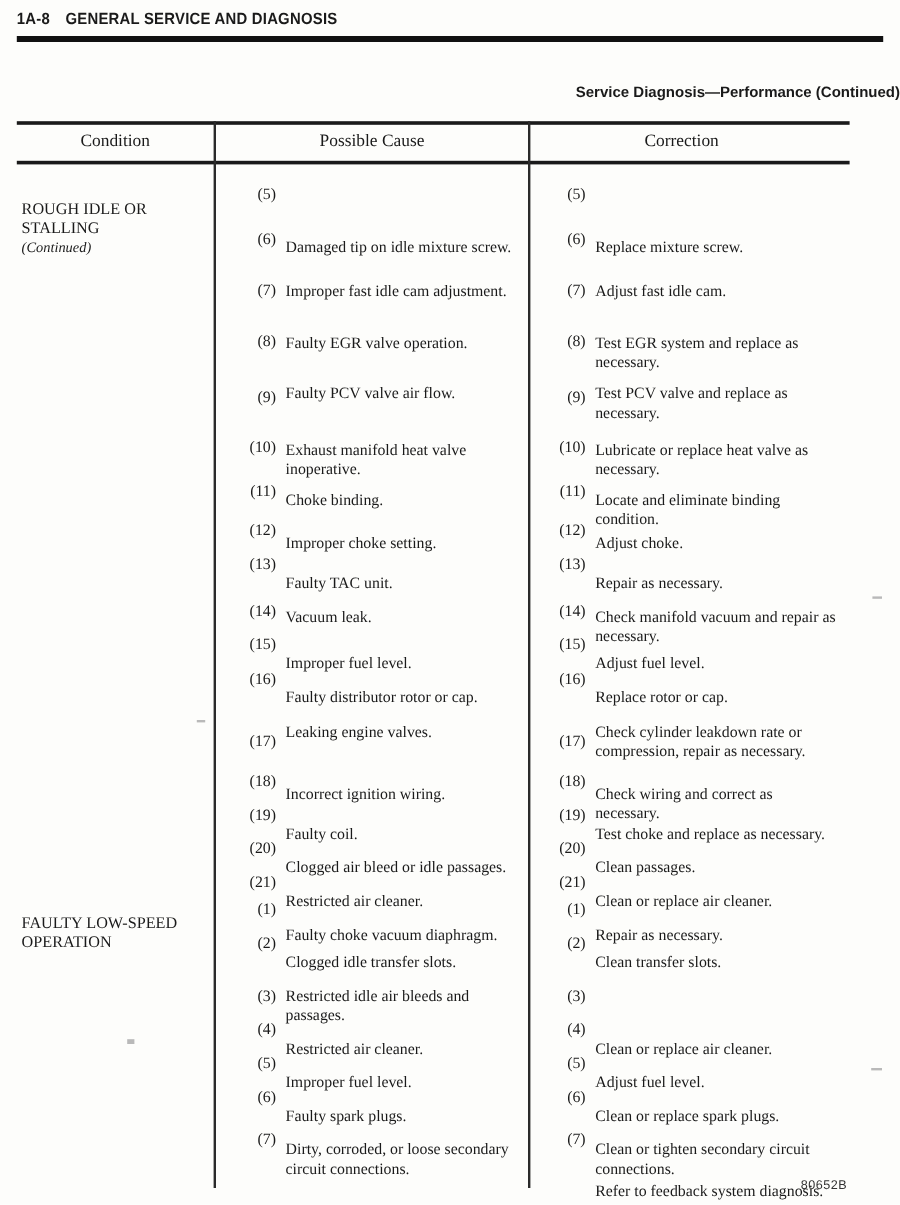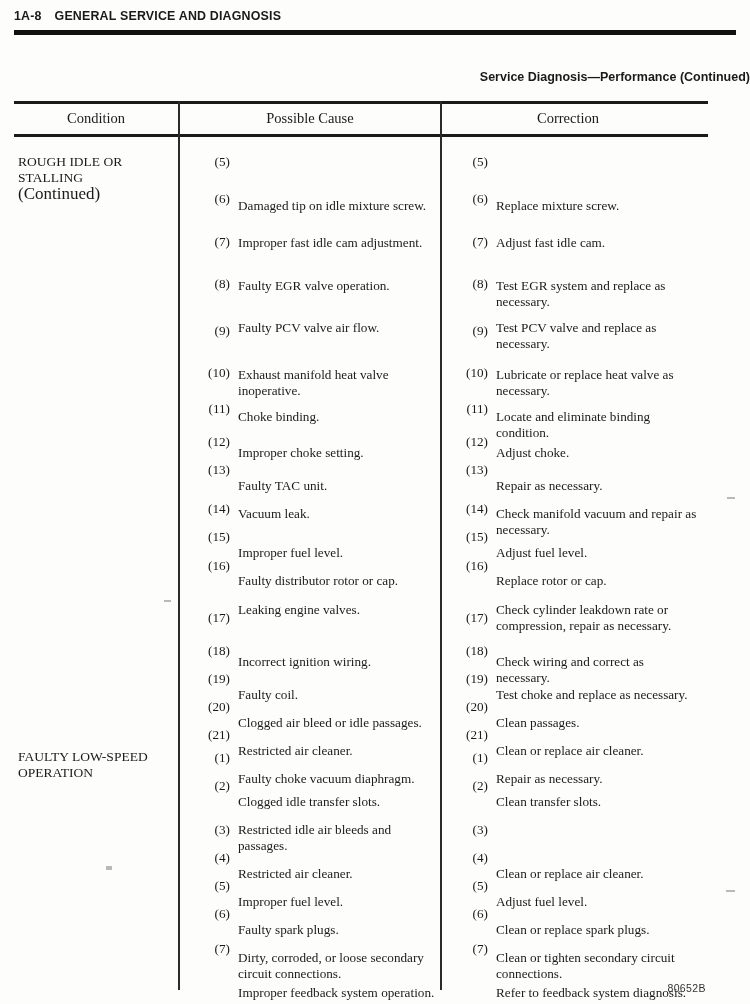--- a/index.html
+++ b/index.html
@@ -112,23 +112,25 @@
     right: 0;
     bottom: 0;
   }
 
   .condition {
     position: absolute;
     left: 18px;
     width: 158px;
     font-size: 13.5px;
     line-height: 16px;
+    margin-top: 12px;
   }
   .condition .cont {
-    font-size: 17px;
+    font-size: 12px;
+    font-style: italic;
   }
 
   .rowitem {
     position: absolute;
     font-size: 13.2px;
     line-height: 15.5px;
   }
   .rowitem .num {
     position: absolute;
     left: 0;
@@ -369,21 +371,20 @@
       <div class="rowitem cause" style="top: 760px;">
         <span class="num">(6)</span>
         <span class="txt">Dirty, corroded, or loose secondary circuit connections.</span>
       </div>
       <div class="rowitem corr" style="top: 760px;">
         <span class="num">(6)</span>
         <span class="txt">Clean or tighten secondary circuit connections.</span>
       </div>
       <div class="rowitem cause" style="top: 795px;">
         <span class="num">(7)</span>
-        <span class="txt">Improper feedback system operation.</span>
       </div>
       <div class="rowitem corr" style="top: 795px;">
         <span class="num">(7)</span>
         <span class="txt">Refer to feedback system diagnosis.</span>
       </div>
     </div>
 
   <div class="figure-num">80652B</div>
 
   <div class="speck" style="left:727px;top:497px;width:8px;height:2px;"></div>

